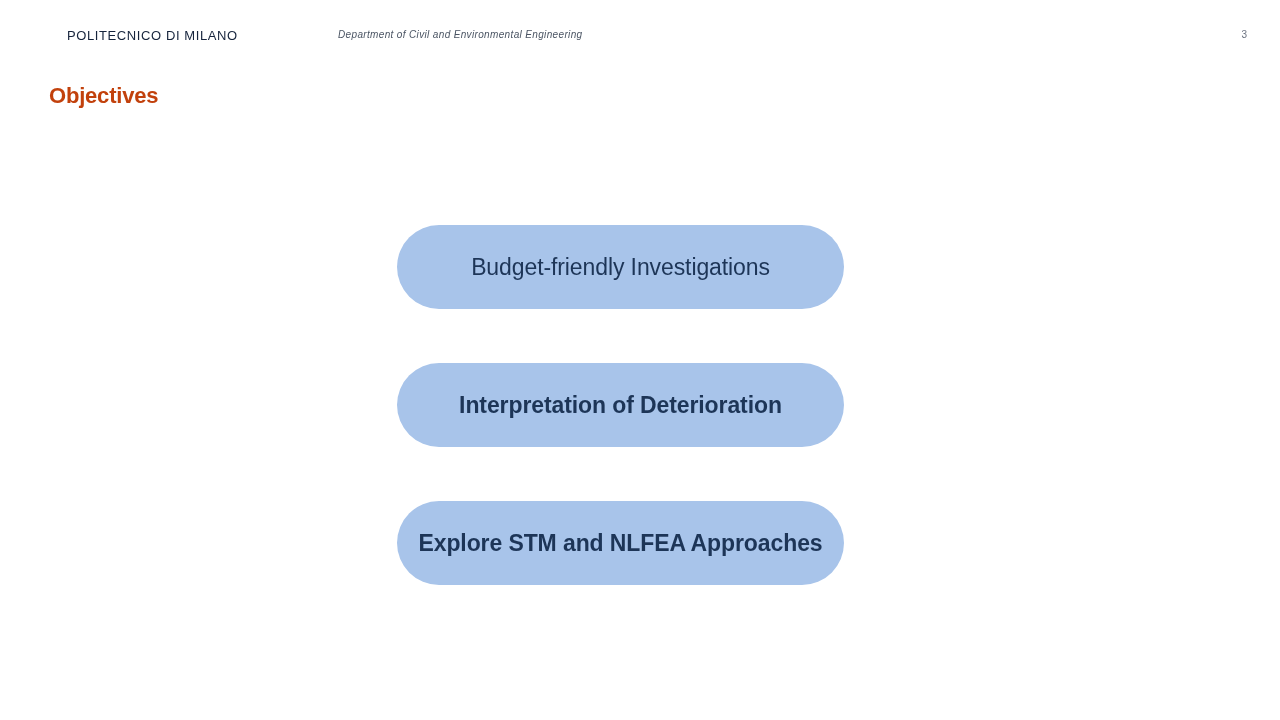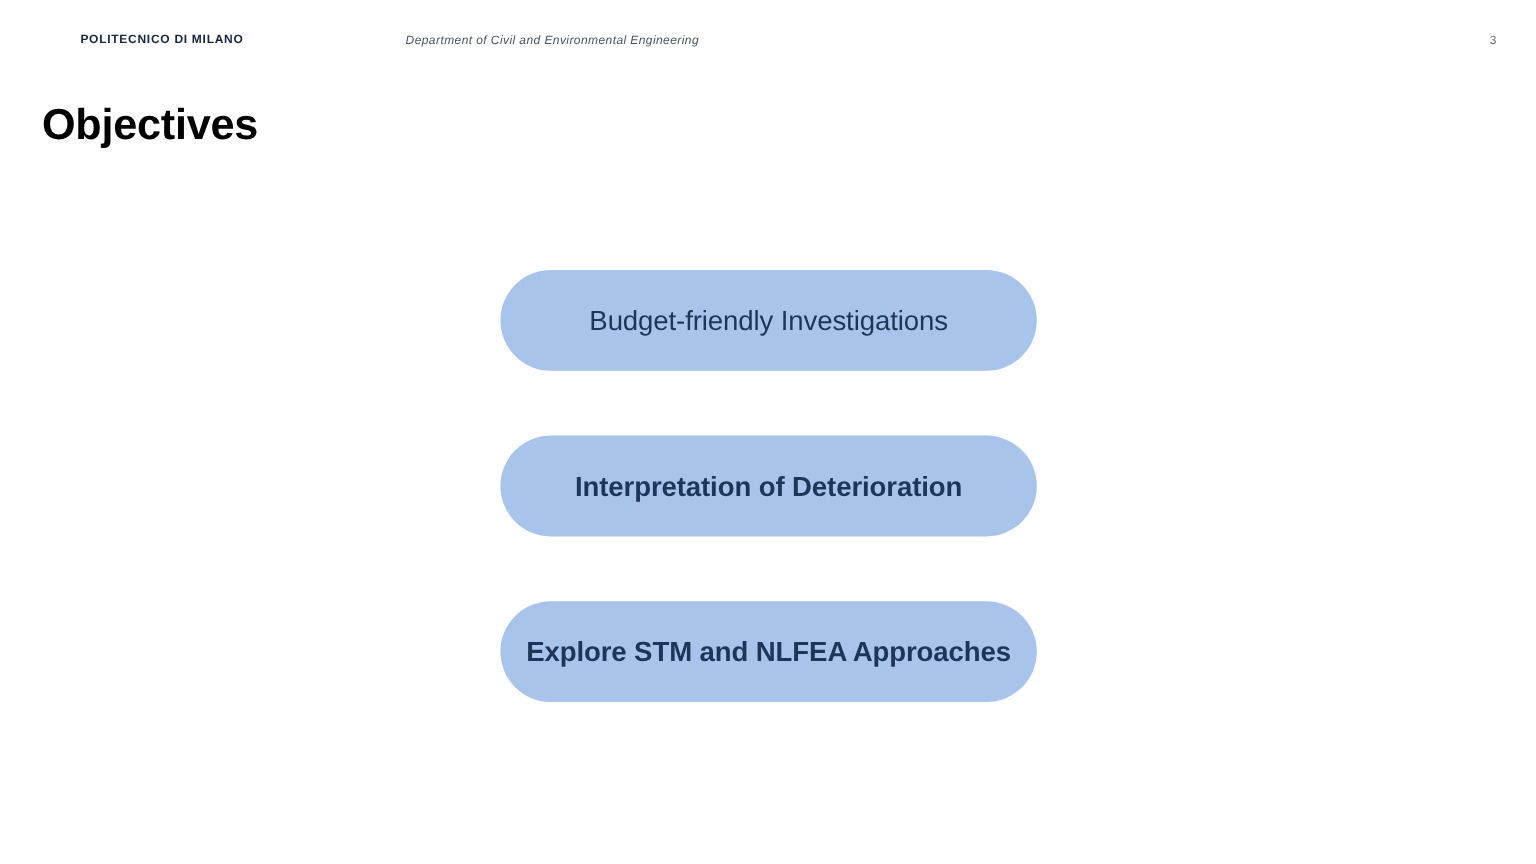--- a/index.html
+++ b/index.html
@@ -23,22 +23,22 @@
     position: absolute;
     top: 28px;
     left: 0;
     width: 1280px;
     height: 20px;
   }
   .header-brand {
     position: absolute;
     left: 35px;
     top: 0;
-    font-size: 10px;
-    font-weight: bold;
+    font-size: 13px;
+    font-weight: normal;
     letter-spacing: 0.6px;
     color: #16243c;
     white-space: nowrap;
     padding-left: 32px;
   }
   .header-dept {
     position: absolute;
     left: 338px;
     top: 1px;
     font-size: 10px;
@@ -50,30 +50,30 @@
   .header-page {
     position: absolute;
     right: 33px;
     top: 1px;
     font-size: 10px;
     color: #6b7280;
     text-align: right;
   }
   .title {
     position: absolute;
-    left: 35px;
+    left: 49px;
     top: 83px;
-    font-size: 36px;
+    font-size: 22px;
     font-weight: bold;
-    color: #000000;
+    color: #c2410c;
     letter-spacing: -0.2px;
   }
   .pills {
     position: absolute;
-    left: 417px;
+    left: 397px;
     top: 225px;
     width: 447px;
   }
   .pill {
     width: 447px;
     height: 84px;
     border-radius: 42px;
     background: #a8c4ea;
     display: flex;
     align-items: center;

